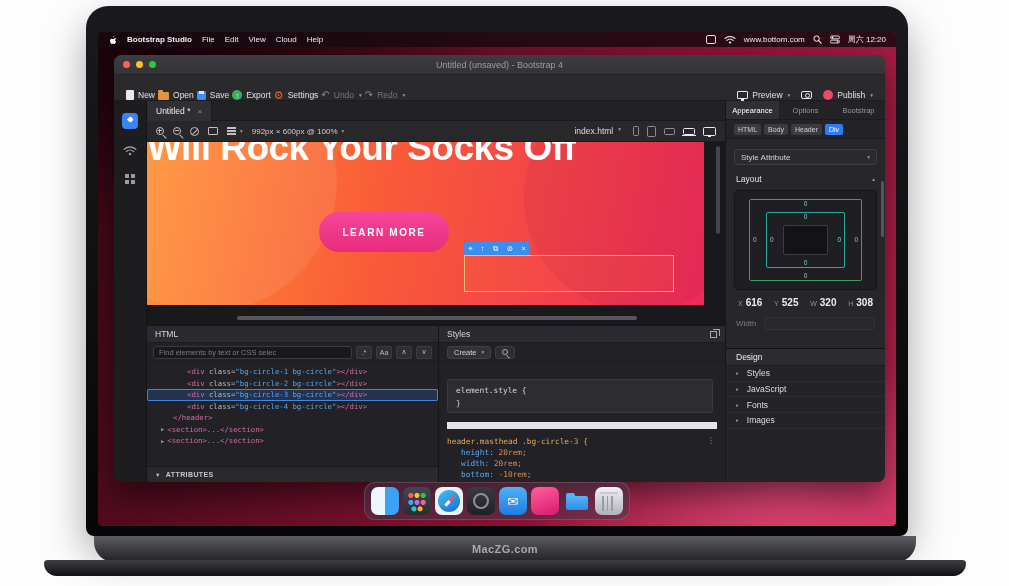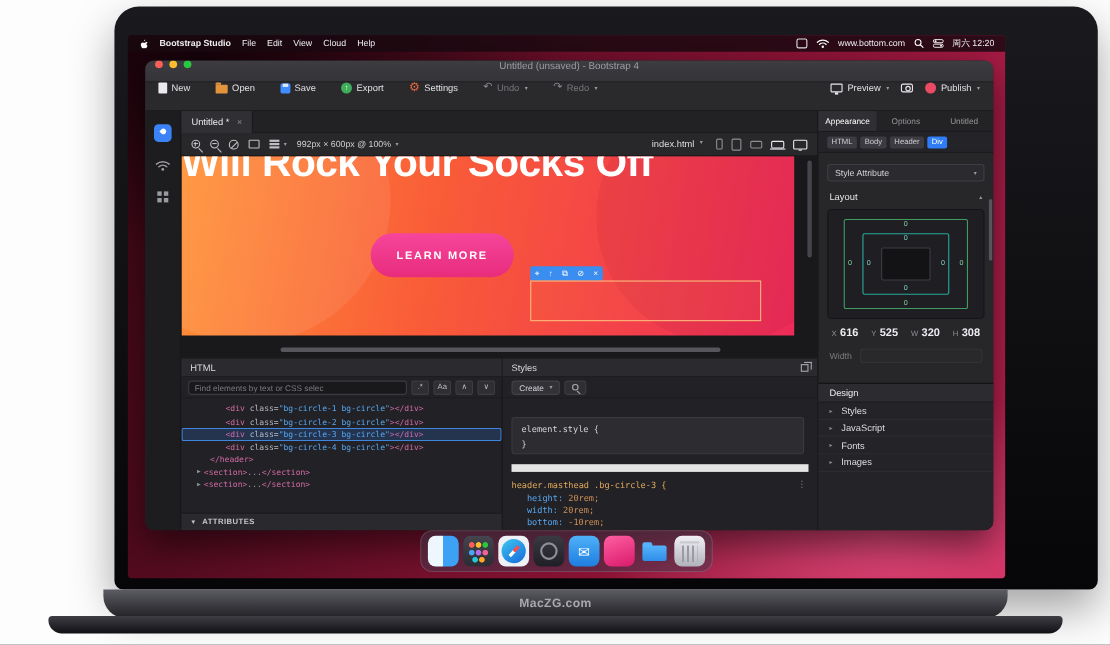--- a/index.html
+++ b/index.html
@@ -1,20 +1,20 @@
 <!DOCTYPE html>
 <html><head>
 <meta charset="utf-8">
 <style>
   *{margin:0;padding:0;box-sizing:border-box}
   body{font-family:"Liberation Sans",sans-serif;background:#fff}
   .stage{position:relative;width:1009px;height:586px;background:#fdfdfe;overflow:hidden}
 
   
-  .bezel{position:absolute;left:104px;top:6px;width:894px;height:530px;
+  .bezel{position:absolute;left:86px;top:6px;width:822px;height:530px;
     background:linear-gradient(180deg,#1a1a1e,#060608);border-radius:22px 22px 8px 8px;
     box-shadow:0 18px 40px rgba(0,0,0,.35)}
   .screen{position:absolute;left:12px;top:26px;width:798px;height:494px;border-radius:4px;overflow:hidden;
     background:
       radial-gradient(55% 45% at 86% 92%, rgba(255,96,150,.65), rgba(255,96,150,0) 60%),
       radial-gradient(70% 60% at 8% 4%, #16030a 0%, rgba(22,3,10,0) 60%),
       linear-gradient(112deg,#3a0714 0%,#5e0d24 30%,#8c1336 62%,#c22353 100%)}
   .chin{position:absolute;left:94px;top:536px;width:822px;height:26px;
     background:linear-gradient(180deg,#5c5c63,#3a3a40 55%,#222226);
     border-radius:0 0 20px 20px;display:flex;align-items:center;justify-content:center;
@@ -27,28 +27,28 @@
     display:flex;align-items:center;padding:0 10px;color:#f2f2f6;font-size:8px;gap:10px}
   .menubar .app{font-weight:700}
   .mb-right{margin-left:auto;display:flex;align-items:center;gap:8px}
   .mb-box{width:10px;height:9px;border:1px solid #e6e6ec;border-radius:2px}
   .apple{display:inline-flex}
 
   
   .win{position:absolute;left:16px;top:23px;width:771px;height:427px;background:#242427;
     border-radius:8px;overflow:hidden;box-shadow:0 14px 34px rgba(0,0,0,.55);font-size:9px;color:#d6d6da}
   .titlebar{position:absolute;left:0;top:0;right:0;height:20px;background:linear-gradient(#3d3d41,#343438);
-    border-bottom:1px solid #232326;display:flex;}
+    border-bottom:1px solid #232326;display:flex;align-items:center}
   .lights{display:flex;gap:6px;margin-left:9px}
   .light{width:7px;height:7px;border-radius:50%}
   .l-red{background:#ff5f57}.l-yel{background:#febc2e}.l-grn{background:#28c840}
   .wtitle{position:absolute;left:0;right:0;text-align:center;color:#9c9ca3;font-size:9px;pointer-events:none}
 
   .toolbar{position:absolute;left:0;top:20px;right:0;height:26px;background:#2a2a2d;border-bottom:1px solid #1c1c1f;
-    display:flex;align-items:flex-start;padding:0 12px;gap:23px}
+    display:flex;align-items:flex-end;padding:0 12px;gap:3px}
   .tbtn{display:flex;align-items:center;gap:4px;color:#e0e0e5;font-size:8.5px}
   .tbtn.dim{color:#75757c}
   .car{font-size:5.5px;color:#9a9aa1;margin-left:1px}
   .tb-right{margin-left:auto;display:flex;align-items:center;gap:11px}
   .ic-new{width:8px;height:10px;background:#e9e9ee;border-radius:1px}
   .ic-open{width:11px;height:8px;background:#e2943c;border-radius:1px;position:relative;margin-top:2px}
   .ic-open::before{content:"";position:absolute;top:-2px;left:0;width:5px;height:2px;background:#e2943c;border-radius:1px 1px 0 0}
   .ic-save{width:9px;height:9px;background:#3f8cff;border-radius:1.5px;position:relative}
   .ic-save::after{content:"";position:absolute;left:2px;top:0;width:5px;height:3px;background:#d9e8ff}
   .ic-export{width:10px;height:10px;border-radius:50%;background:#3fae5a;color:#fff;display:flex;align-items:center;justify-content:center;font-size:7px}
@@ -441,21 +441,21 @@
               <div class="rprop"><span class="pn">bottom:</span> <span class="pv">-10rem;</span></div>
               <div class="rmenu">⋮</div>
             </div>
           </div>
         </div>
 
         <div class="inspector">
           <div class="itabs">
             <span class="itab active">Appearance</span>
             <span class="itab">Options</span>
-            <span class="itab">Untitled</span>
+            <span class="itab">Bootstrap</span>
           </div>
           <div class="crumbs">
             <span class="chip">HTML</span>
             <span class="chip">Body</span>
             <span class="chip">Header</span>
             <span class="chip active">Div</span>
           </div>
           <div class="isel">
             <span>Style Attribute</span>
             <span class="car">▾</span>

